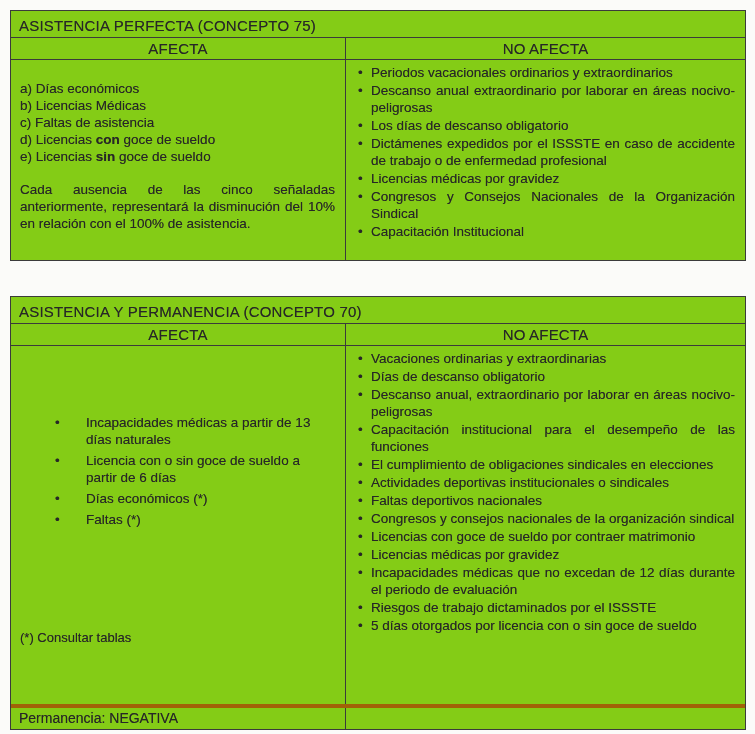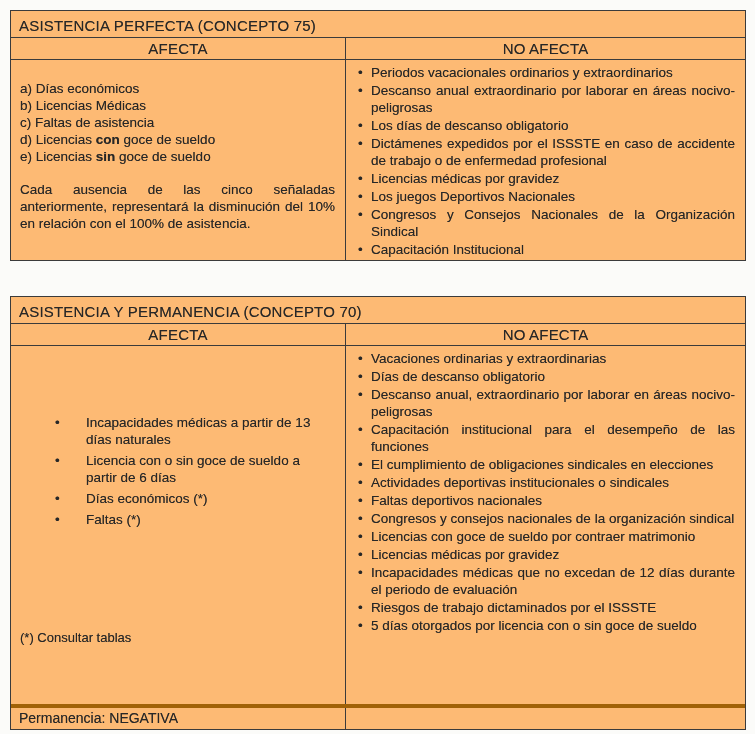--- a/index.html
+++ b/index.html
@@ -13,21 +13,21 @@
   .sheet {
     position: relative;
     width: 755px;
     height: 734px;
     padding: 10px 9px 0 10px;
     background: #fbfbf9;
   }
   .doc-table {
     width: 736px;
     border: 1px solid #3b3b3b;
-    background: #fdba74;
+    background: #84cc16;
     text-shadow: 0 0 0.5px rgba(40,40,40,.55);
   }
   .tbl-title {
     height: 27px;
     border-bottom: 1px solid #3b3b3b;
     font-size: 15px;
     letter-spacing: .2px;
     padding: 6px 0 0 8px;
   }
   .row { display: flex; width: 100%; }
@@ -110,21 +110,20 @@
           </ul>
         <p class="t1-note">Cada ausencia de las cinco señaladas anteriormente, representará la disminución del 10% en relación con el 100% de asistencia.</p>
       </div>
       <div class="cell cell-r t1-right">
         <ul class="bullets">
             <li>Periodos vacacionales ordinarios y extraordinarios</li>
             <li>Descanso anual extraordinario por laborar en áreas nocivo-peligrosas</li>
             <li>Los días de descanso obligatorio</li>
             <li>Dictámenes expedidos por el ISSSTE en caso de accidente de trabajo o de enfermedad profesional</li>
             <li>Licencias médicas por gravidez</li>
-            <li>Los juegos Deportivos Nacionales</li>
             <li>Congresos y Consejos Nacionales de la Organización Sindical</li>
             <li>Capacitación Institucional</li>
           </ul>
       </div>
     </div>
   </section>
 
   <div class="gap"></div>
 
   <section class="doc-table">

